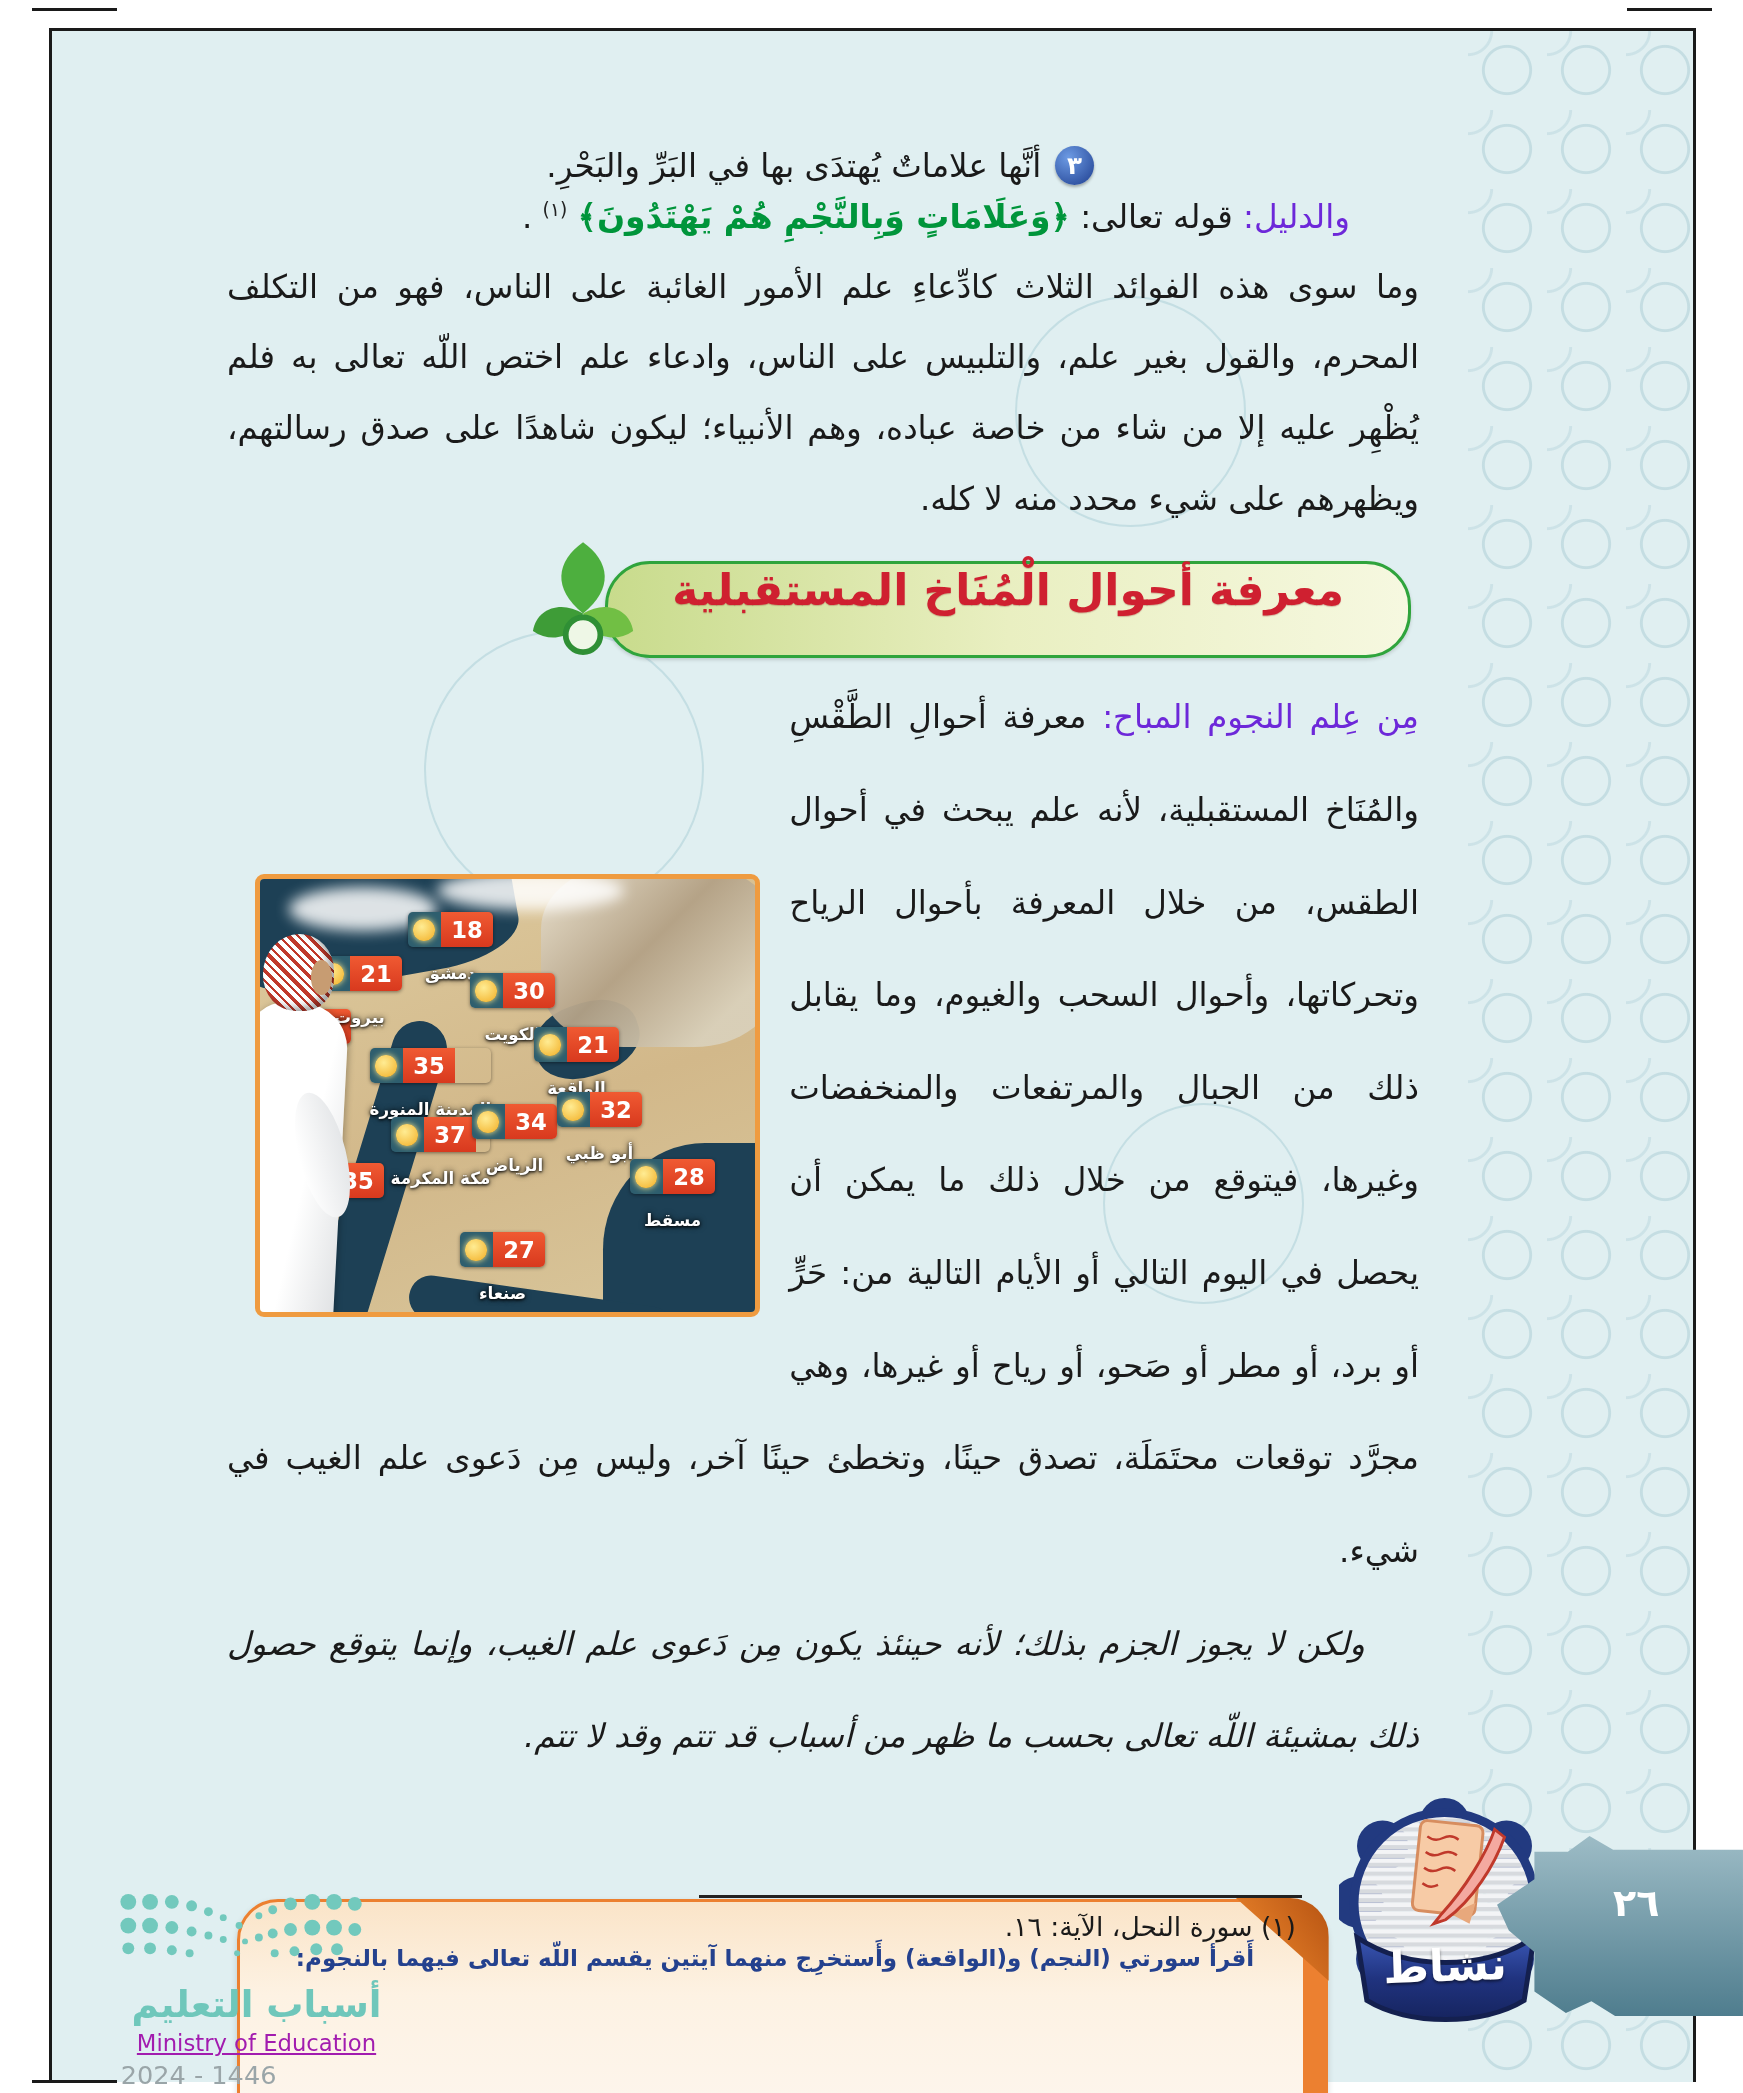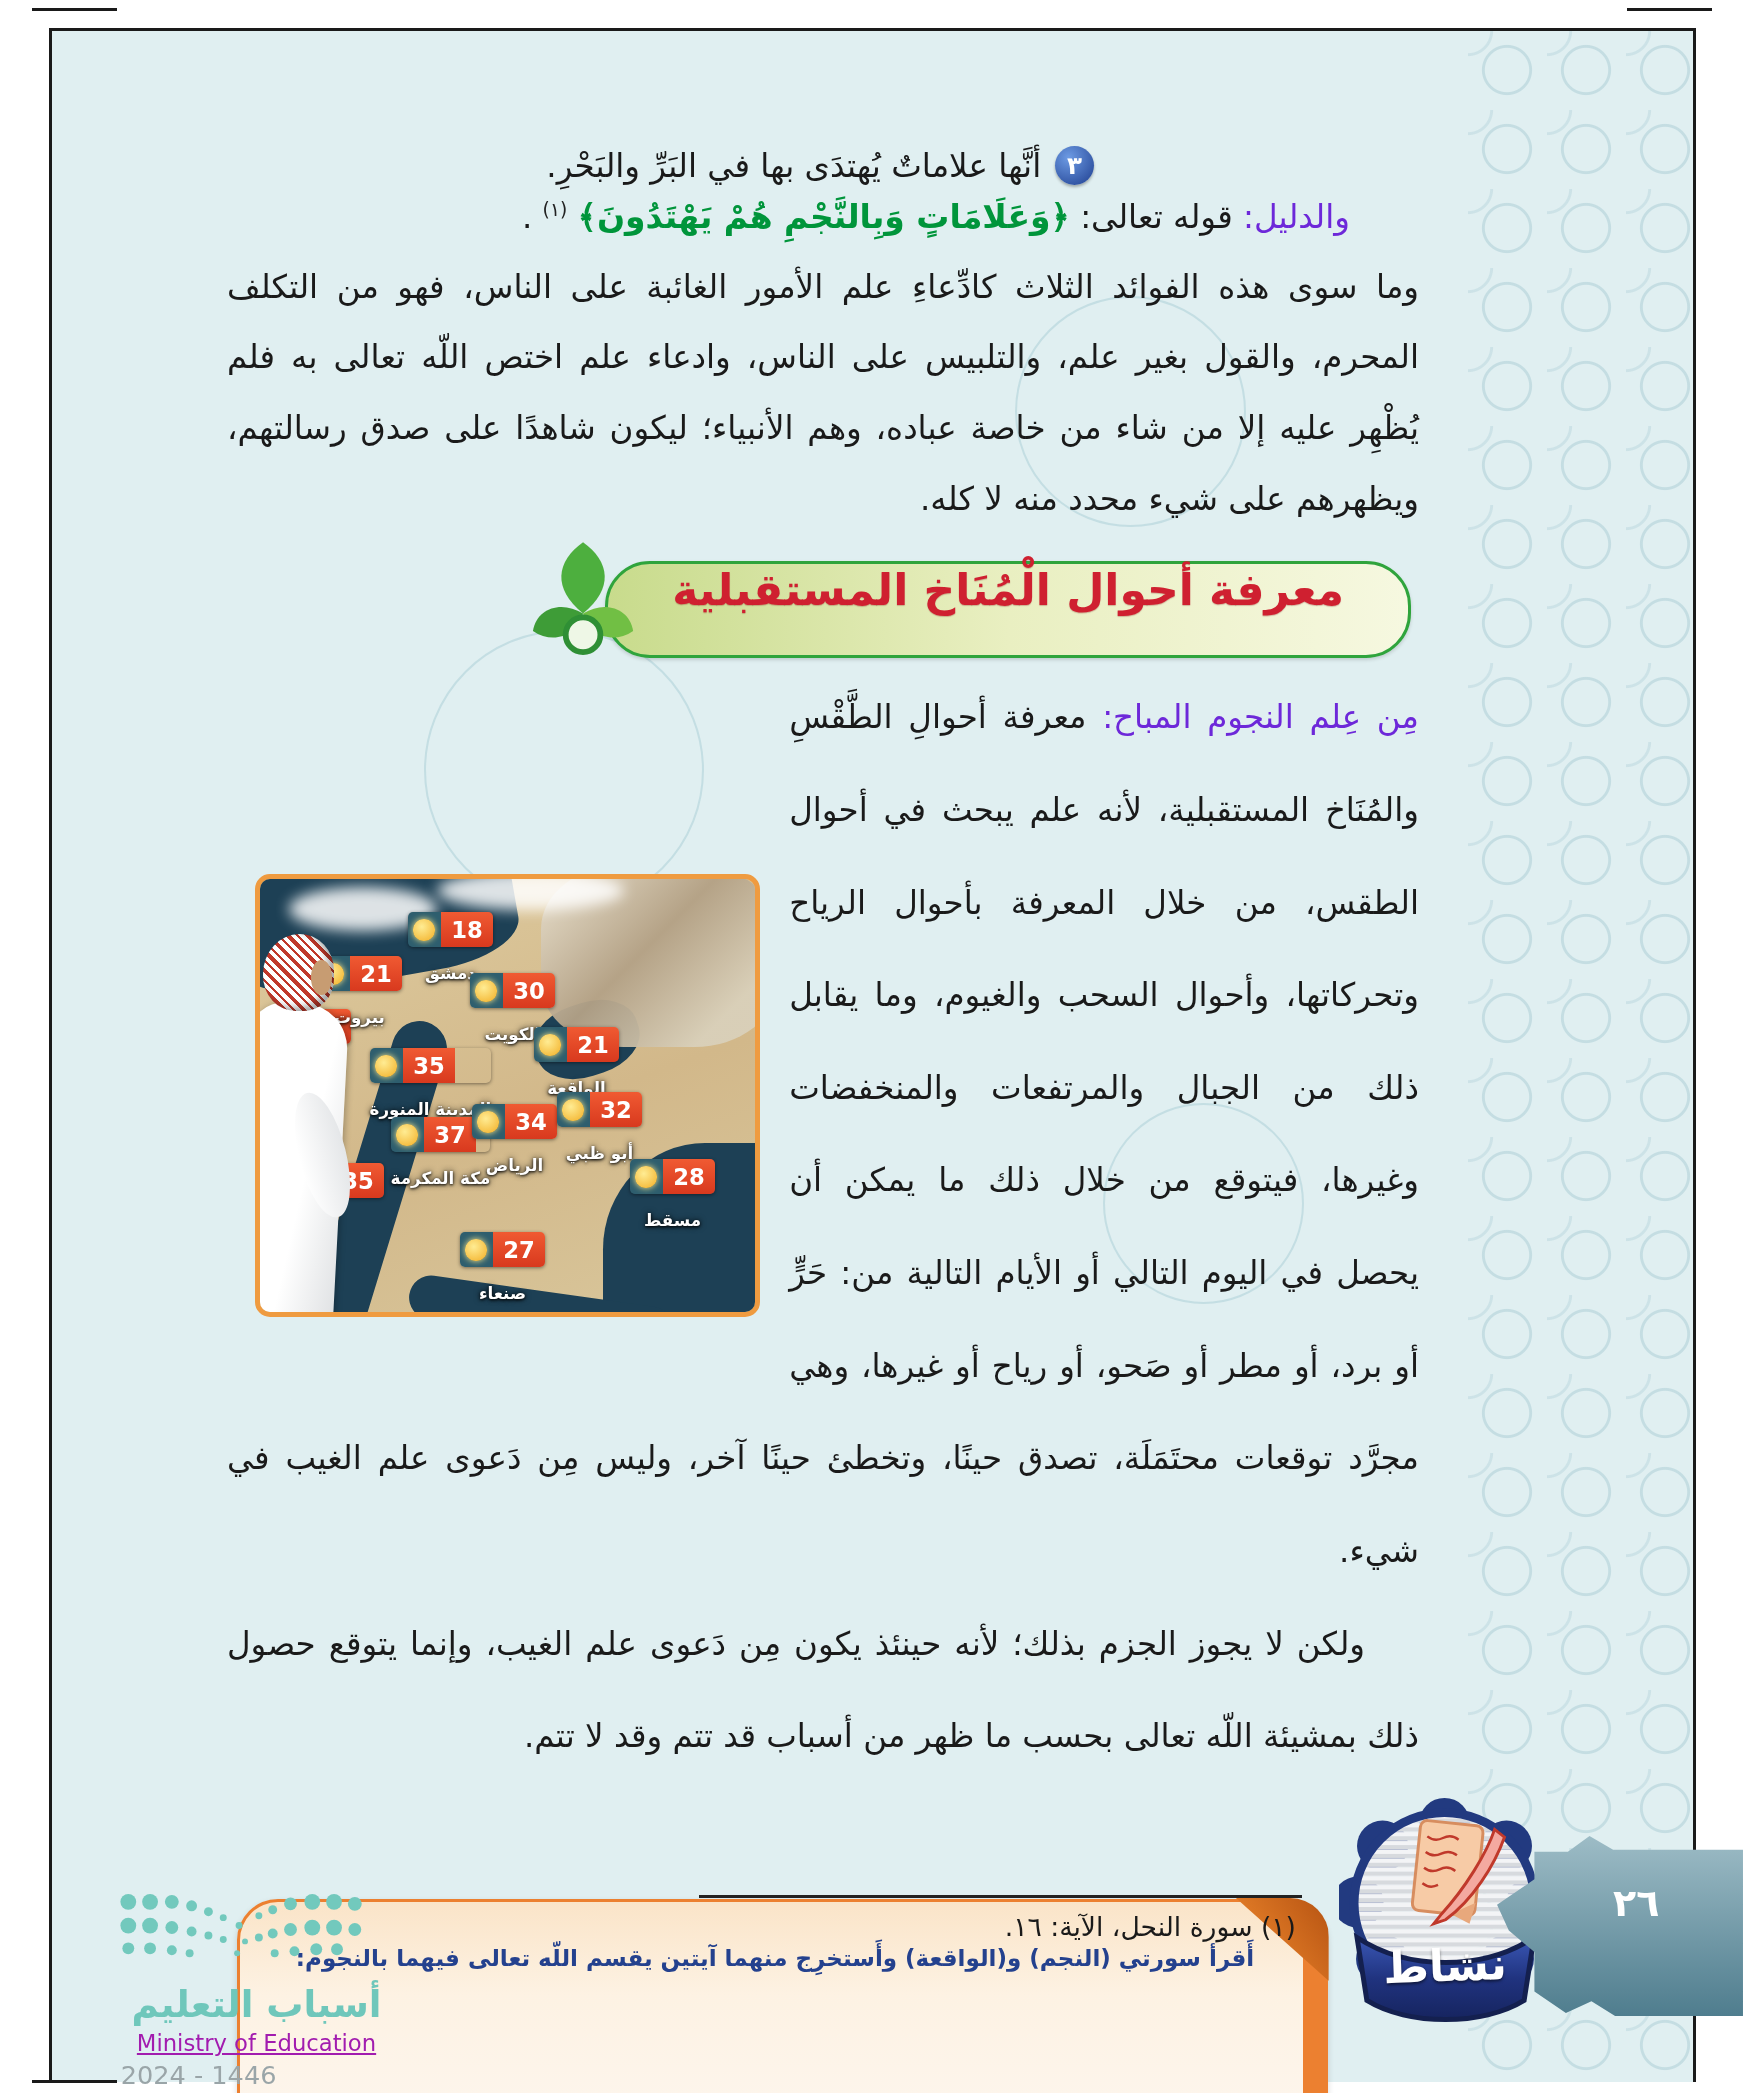--- a/index.html
+++ b/index.html
@@ -30,24 +30,24 @@
   .para1{margin:13.8px 0 0 0;line-height:2.18;}
   
   .banner{position:relative;margin:25.6px 7.9px 0 0;width:800px;height:91px;border:3px solid #2fa43c;
     border-radius:45px;background:linear-gradient(90deg,#c8db8c 0%,#e9efc1 50%,#f6f8e0 100%);
     display:flex;justify-content:center;box-shadow:0 2px 3.9px rgba(0,0,0,.15);}
   .banner-title{color:#cf2030;font-size:44px;font-weight:bold;text-shadow:0 1px 1px rgba(120,0,0,.25);}
   .banner-orn{position:absolute;left:-77px;top:-29.6px;}
   
   .sect{margin-top:13.8px;line-height:2.85;}
   .sect:after{content:"";display:block;clear:both;}
-  .para3{text-indent:54px;margin:0;}
+  .para3{text-indent:54px;margin:0;font-style:italic;}
   .para2{margin:0;}
   
-  .map-fig{float:left;width:495px;height:433px;border:5.9px solid #ef9b40;border-radius:15px;
+  .map-fig{float:left;width:495px;height:433px;border:5.9px solid #ef9b40;border-radius:9px;
     overflow:hidden;position:relative;margin:203px 29.6px 14.8px 27.6px;direction:ltr;
     background:linear-gradient(160deg,#decb9f 0%,#d2b88a 55%,#d9c79c 100%);}
   .sea{position:absolute;background:#1d4055;}
   .mountains{position:absolute;left:281px;top:-14.8px;width:236px;height:182px;border-radius:35%;
     background:linear-gradient(135deg,#ece5d4 0%,#b3a186 45%,#d9d0ba 80%);opacity:.95;}
   .cloud{position:absolute;background:rgba(255,255,255,.85);border-radius:50%;filter:blur(6.9px);}
   .presenter{position:absolute;left:0;top:0;width:118px;height:100%;z-index:4;}
   .ghutra{position:absolute;left:3.9px;top:55px;width:71px;height:77px;border-radius:52% 48% 42% 46%;
     background:repeating-linear-gradient(45deg,#c0392b 0 3.9px,#fff 3.9px 7.9px,#c0392b 7.9px 9.9px,#fff 9.9px 13.8px);
     box-shadow:inset -5.9px -3.9px 7.9px rgba(0,0,0,.35);}

